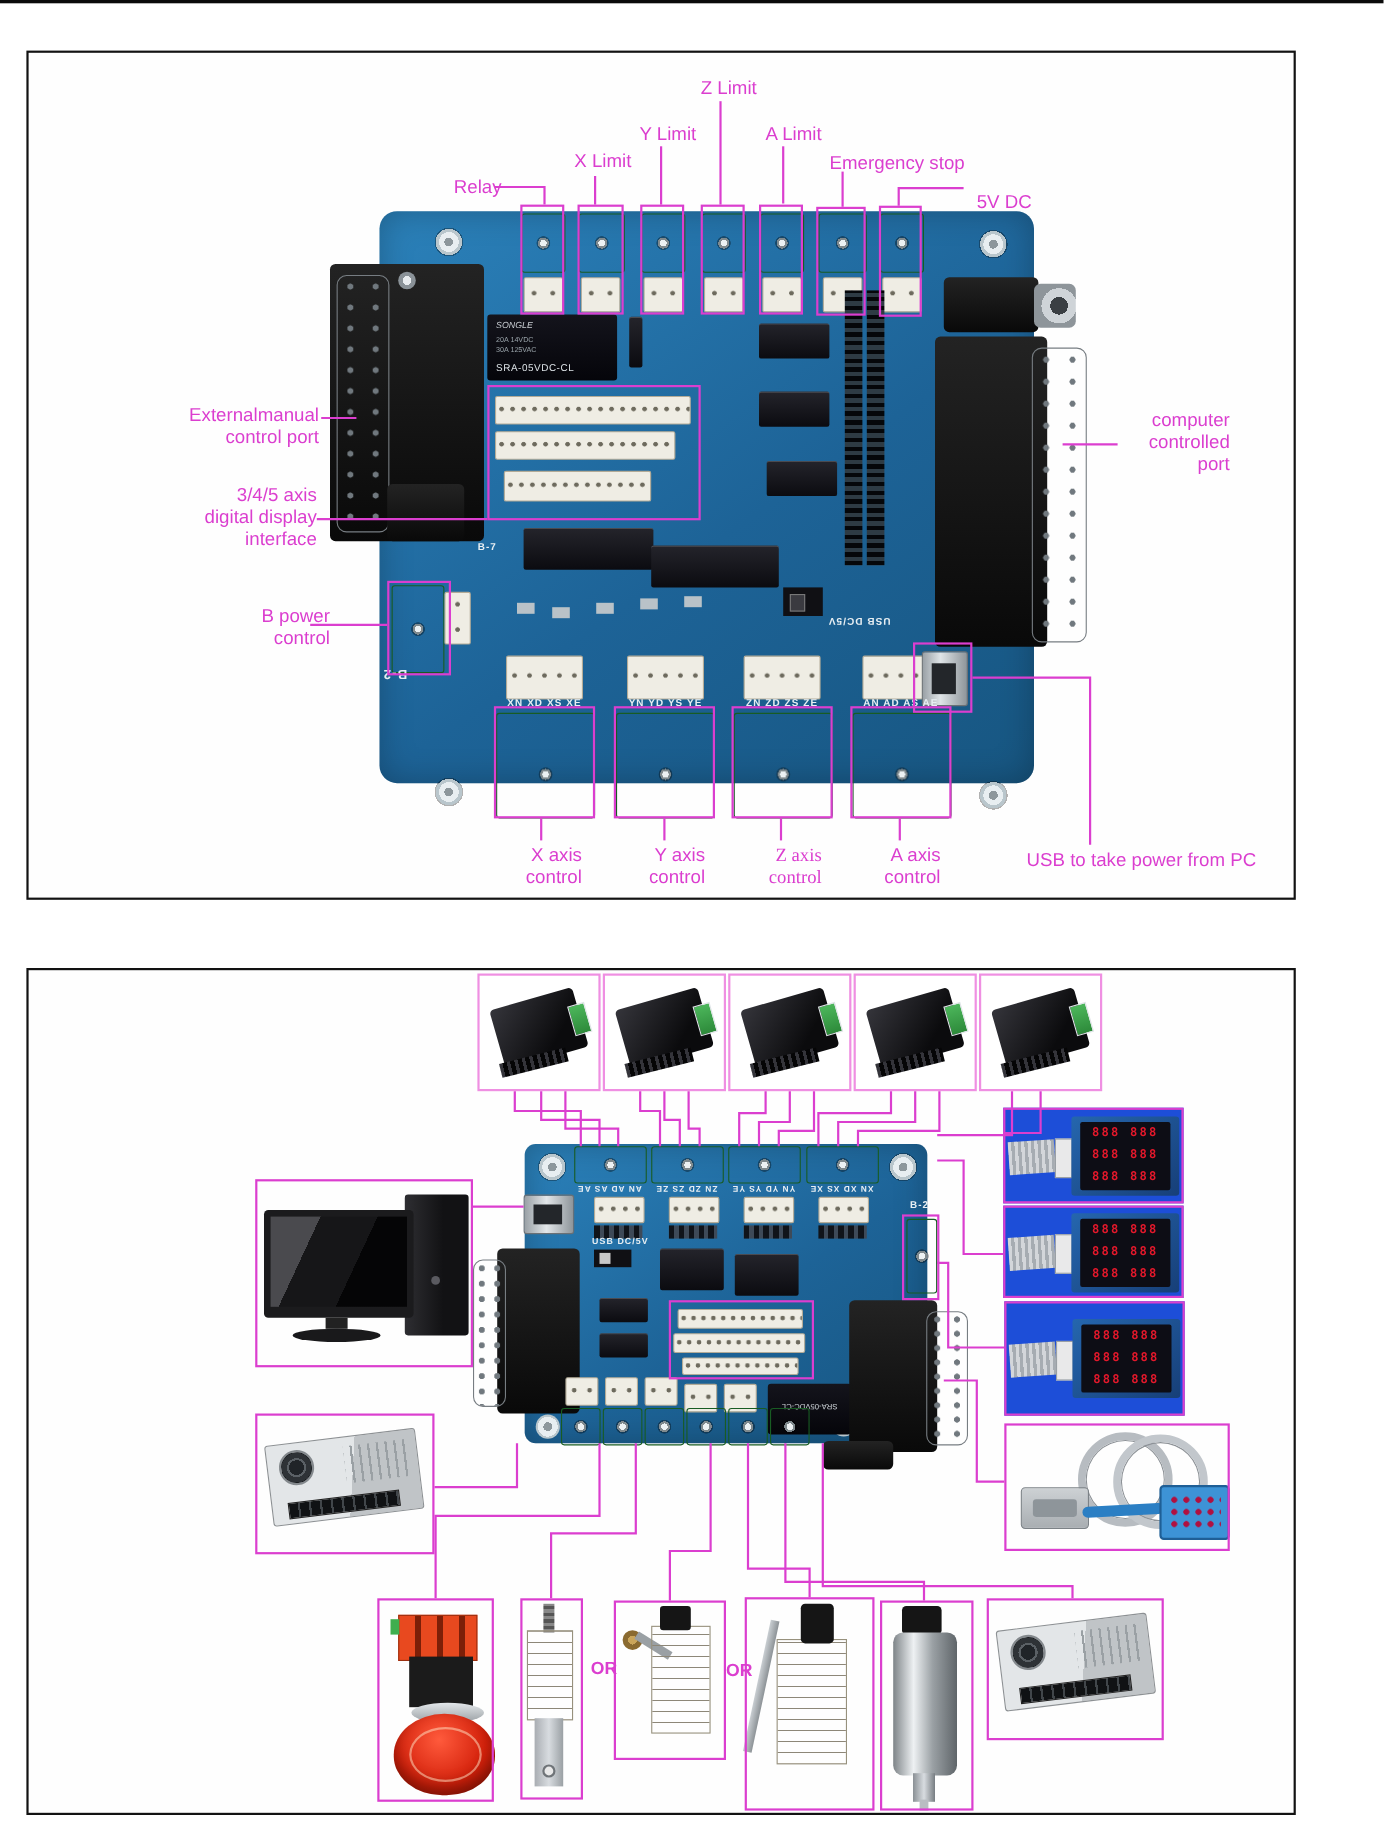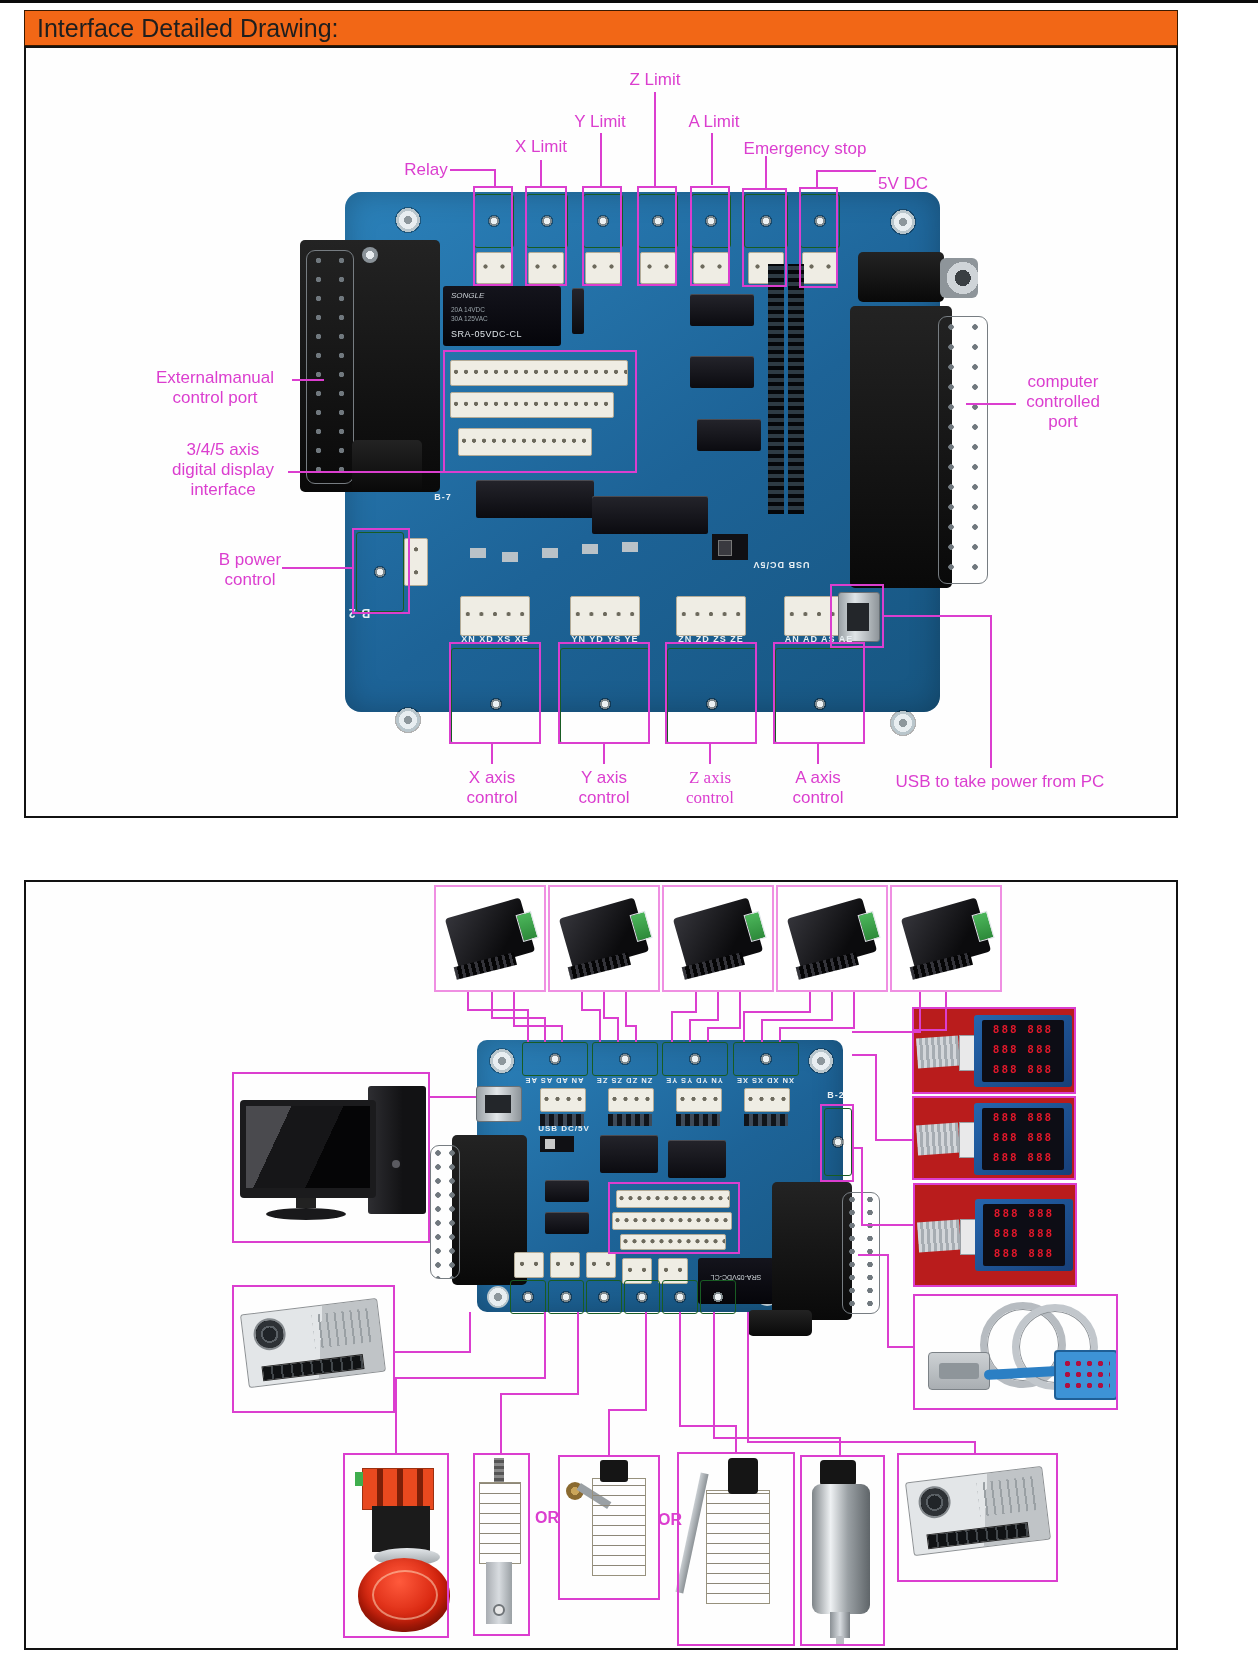--- a/index.html
+++ b/index.html
@@ -10,21 +10,21 @@
     --green:#2F9E41;
   }
   html,body{margin:0;padding:0;background:#fff;}
   #page{position:relative;width:1258px;height:1657px;background:#fff;overflow:hidden;
         font-family:"Liberation Sans",sans-serif;}
   .abs{position:absolute;}
   .hdr{position:absolute;left:24px;width:1154px;height:36px;background:var(--orange);
        border:1px solid #3a1a00;color:#1e1e1e;font-size:25px;line-height:35px;padding-left:12px;
        box-sizing:border-box;}
   .panel{position:absolute;left:24px;width:1154px;border:2px solid #121212;background:#fefefe;box-sizing:border-box;}
-  .label{position:absolute;color:var(--mag);font-size:17px;line-height:20px;text-align:center;
+  .label{position:absolute;color:var(--mag);font-size:17px;line-height:20px;text-align:right;
          white-space:pre-line;z-index:7;}
   .pinkbox{position:absolute;border:2px solid var(--mag);box-sizing:border-box;z-index:5;background:transparent;}
   .ltbox{position:absolute;border:2px solid var(--pink-light);box-sizing:border-box;background:#fff;}
   .pcb{position:absolute;background:linear-gradient(145deg,#2b81ba,#1d6397 55%,#175681);border-radius:16px;
        box-shadow:inset 0 0 30px rgba(0,0,0,.25);}
   .hole{position:absolute;width:30px;height:30px;border-radius:50%;
         background:radial-gradient(circle,#8d979c 0 4px,#e8eef1 4px 9px,#b9c6cc 9px 12px,rgba(0,0,0,.3) 12px 13px,transparent 13px);}
   .gterm{position:absolute;background:linear-gradient(180deg,#4cb65b,#2a8a38 60%,#1f6f2c);
          border:1px solid #185c23;border-radius:3px;}
   .scr{background-image:radial-gradient(circle at 50% 50%,#ecf1f3 0 3px,#7f898d 3px 5px,rgba(0,0,0,.35) 5px 6px,transparent 6.5px);}
@@ -38,21 +38,21 @@
            background-image:radial-gradient(circle at 50% 50%,#70787e 0 2.5px,transparent 3px);}
   .silk{position:absolute;color:#e8eff3;font-weight:bold;letter-spacing:1px;text-align:center;z-index:4;}
   .rot180{transform:rotate(180deg);}
   .wire{stroke:var(--mag);stroke-width:2;fill:none;}
   .drv{position:absolute;left:15px;top:20px;width:78px;height:56px;transform:rotate(-16deg);
        background:linear-gradient(135deg,#35353b,#0b0b0d 70%);border-radius:4px;}
   .drv::before{content:"";position:absolute;left:-5px;bottom:-7px;width:62px;height:13px;
        background:repeating-linear-gradient(90deg,#34343a 0 3px,#050506 3px 7px);transform:rotate(2deg);}
   .drv::after{content:"";position:absolute;right:-7px;top:16px;width:14px;height:26px;
        background:linear-gradient(#4cb65b,#2d8a3a);border:1px solid #dfe4e7;}
-  .dispbox{position:absolute;left:912px;width:164px;border:2px solid var(--mag);box-sizing:border-box;background:#b91c1c;}
+  .dispbox{position:absolute;left:912px;width:164px;border:2px solid var(--mag);box-sizing:border-box;background:#1d4ed8;}
   .ribbon{position:absolute;left:3px;width:42px;height:30px;
           background:repeating-linear-gradient(90deg,#d3d6da 0 3px,#a6acb2 3px 6px);transform:rotate(-4deg);}
   .dconn{position:absolute;left:45px;width:14px;height:34px;background:#e9e9ea;border:1px solid #9aa0a5;}
   .dpcb{position:absolute;left:60px;width:98px;height:72px;background:linear-gradient(140deg,#2566ae,#173f78);border-radius:3px;}
   .digits{position:absolute;left:8px;top:5px;right:8px;bottom:5px;background:#0d0d15;border-radius:2px;
           color:#e5182b;font-family:"DejaVu Sans Mono",monospace;font-size:11px;font-weight:bold;
           letter-spacing:2px;line-height:20px;text-align:center;white-space:pre-line;}
   .psu-body{position:absolute;left:8px;top:16px;width:136px;height:72px;transform:rotate(-7deg);
             background:linear-gradient(100deg,#e3e6e8 0 55%,#c0c4c7 55%);border:1px solid #8d9194;border-radius:3px;}
   .psu-vents{position:absolute;right:6px;top:8px;width:60px;height:34px;
@@ -64,21 +64,20 @@
   .swbody{position:absolute;background:linear-gradient(180deg,#dcdacf,#c9c5b6);border:1px solid #97917d;
           background-image:repeating-linear-gradient(0deg,transparent 0 9px,#8d8778 9px 10px);}
 </style>
 </head>
 <body>
 
 <div id="page">
 
   <div class="abs" style="left:0;top:0;width:1258px;height:3px;background:#0a0a0a;"></div>
 
-  <div class="hdr" style="top:10px;"><span>Interface Detailed Drawing:</span></div>
 
   <div class="panel" style="top:46px;height:772px;"></div>
 
   <div class="pcb" style="left:345px;top:192px;width:595px;height:520px;"></div>
 
   <div class="hole" style="left:393px;top:205px;"></div>
   <div class="hole" style="left:888px;top:207px;"></div>
   <div class="hole" style="left:393px;top:705px;"></div>
   <div class="hole" style="left:888px;top:708px;"></div>
 

